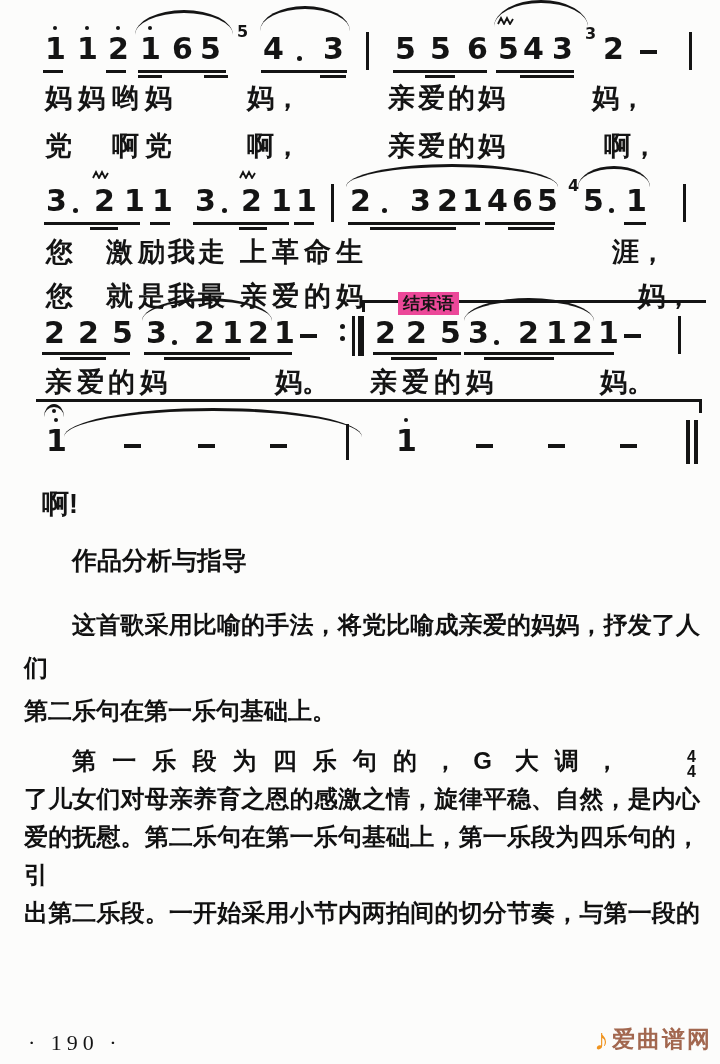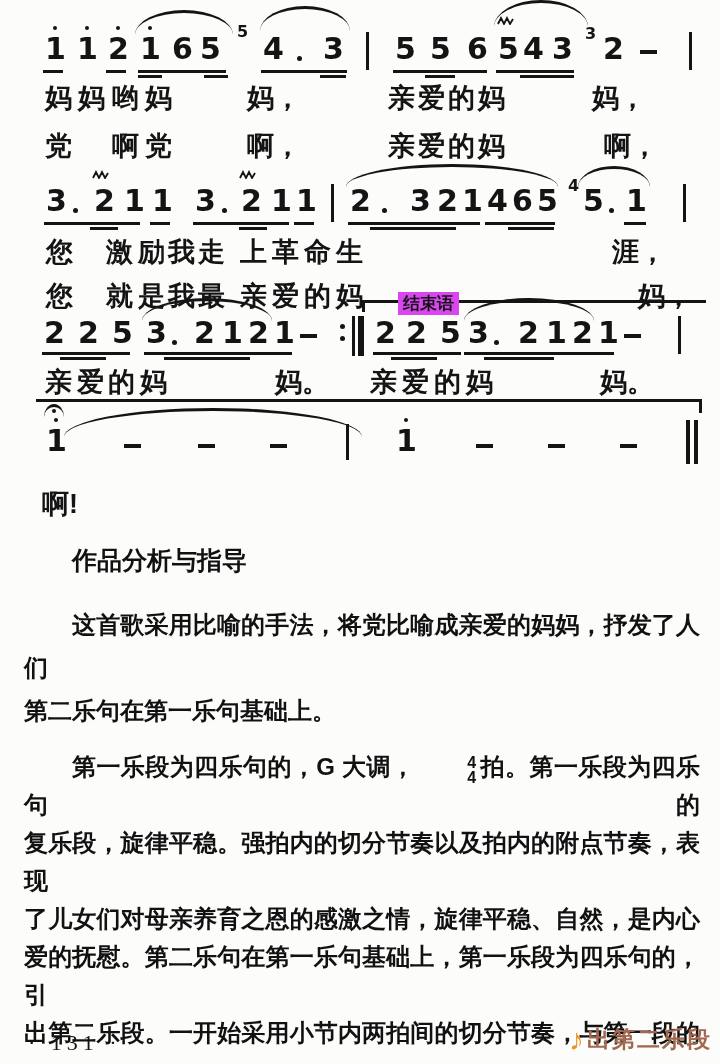--- a/index.html
+++ b/index.html
@@ -12,30 +12,30 @@
   .ad{position:absolute;width:5px;height:5px;border-radius:50%;background:#141414}
   .dsh{position:absolute;width:17px;height:4px;background:#141414}
   .bl{position:absolute;width:3px;background:#141414}
   .ul{position:absolute;height:3px;background:#141414}
   .arc{position:absolute;border-top:3px solid #141414;border-radius:50% 50% 0 0 / 100% 100% 0 0}
   .mord{position:absolute;line-height:0}
   .fer{position:absolute;width:20px;height:10px;border-top:3px solid #141414;border-radius:50% 50% 0 0 / 100% 100% 0 0}
   .fer i{position:absolute;left:50%;top:2px;transform:translateX(-50%);width:4px;height:4px;background:#141414;border-radius:50%}
   .vt{position:absolute;width:3px;background:#141414}
   .hl{position:absolute;background:#141414}
-  .endlbl{position:absolute;font:700 17px "Liberation Sans",sans-serif;background:#d946ef;padding:0 5px}
+  .endlbl{position:absolute;font:700 17px "Liberation Sans",sans-serif;background:#ec4899;padding:0 5px}
   .lyr{position:absolute;font:700 27px "Liberation Sans",sans-serif;color:#141414;line-height:1.1}
   .exclaim{position:absolute;left:42px;top:486px;font:700 27px "Liberation Sans",sans-serif}
   .analysis{position:absolute;left:24px;top:544px;width:676px;font-weight:700;color:#111}
   .analysis h2{font-size:25px;margin:0 0 26px 48px;font-weight:700}
   .pl{font-size:24px;line-height:43px}
   .p2 .pl{line-height:38px}
   .jl{text-align:justify;text-align-last:justify}
   .ind{text-indent:48px}
-  .p1{margin-bottom:16px}
+  .p1{margin-bottom:10px}
   .frac{display:inline-block;vertical-align:-8px;margin:0 4px;text-align:center}
   .frac i{display:block;font-style:normal;font-size:16px;line-height:15px;font-weight:700}
   .pagenum{position:absolute;left:28px;top:1030px;font:400 22px "Liberation Serif",serif;letter-spacing:5px}
   .wm{position:absolute;right:8px;top:1024px;display:flex;align-items:center}
   .wm .noteic{color:#f0941f;font-size:30px;margin-right:3px;line-height:1}
   .wm .txt{color:#a2674f;font:700 23px "Liberation Sans",sans-serif;letter-spacing:2px}
 </style>
 </head>
 <body>
 
@@ -229,27 +229,26 @@
 
 <div class="exclaim">啊!</div>
 
 <div class="analysis">
   <h2>作品分析与指导</h2>
   <div class="p1">
     <div class="pl jl ind">这首歌采用比喻的手法，将党比喻成亲爱的妈妈，抒发了人们</div>
     <div class="pl">第二乐句在第一乐句基础上。</div>
   </div>
   <div class="p2">
-    <div class="pl jl ind"><span>第一乐段为四乐句的，G 大调，</span><span class="frac"><i>4</i><i>4</i></span><span>拍。第一乐段为四乐句的</span></div>
-    <div class="pl jl">复乐段，旋律平稳。强拍内的切分节奏以及拍内的附点节奏，表现</div>
+    <div class="pl jl ind"><span>第一乐段为四乐句的，G 大调，</span><span class="frac"><i>4</i><i>4</i></span></div>
     <div class="pl jl">了儿女们对母亲养育之恩的感激之情，旋律平稳、自然，是内心</div>
     <div class="pl jl">爱的抚慰。第二乐句在第一乐句基础上，第一乐段为四乐句的，引</div>
     <div class="pl jl">出第二乐段。一开始采用小节内两拍间的切分节奏，与第一段的</div>
 
   </div>
 </div>
 
-<div class="pagenum">· 131 ·</div>
+<div class="pagenum">· 190 ·</div>
 
 <div class="wm">
   <span class="noteic">♪</span>
-  <span class="txt">出第二乐段</span>
+  <span class="txt">爱曲谱网</span>
 </div>
 
 </body></html>

